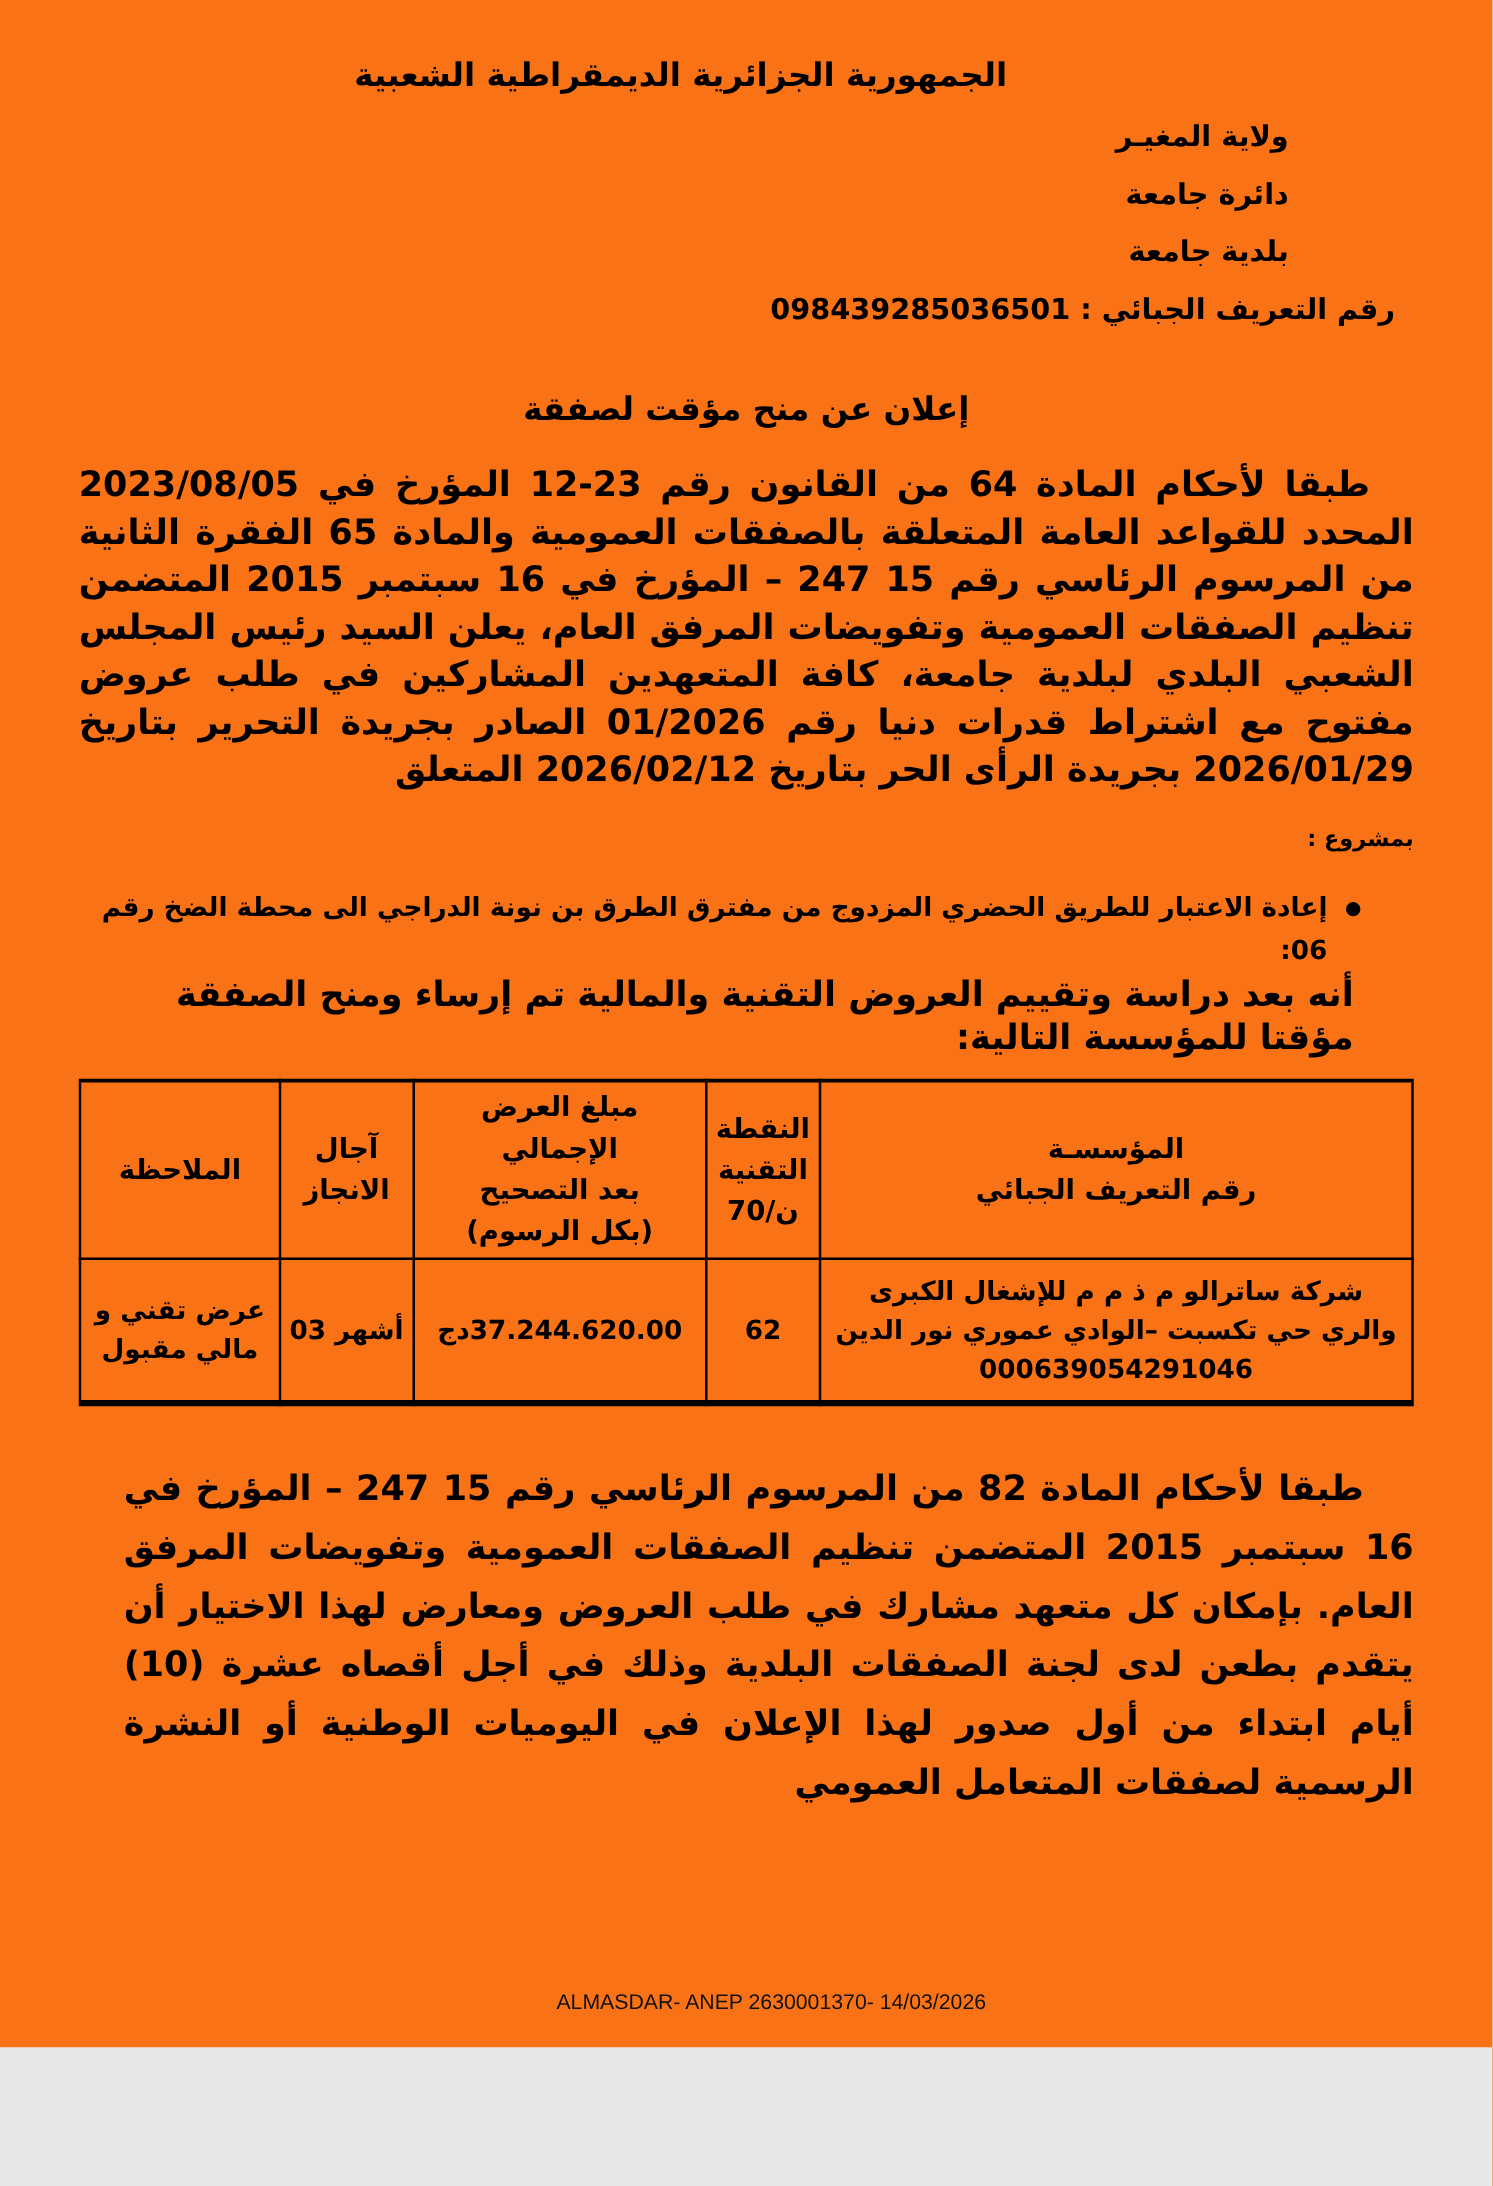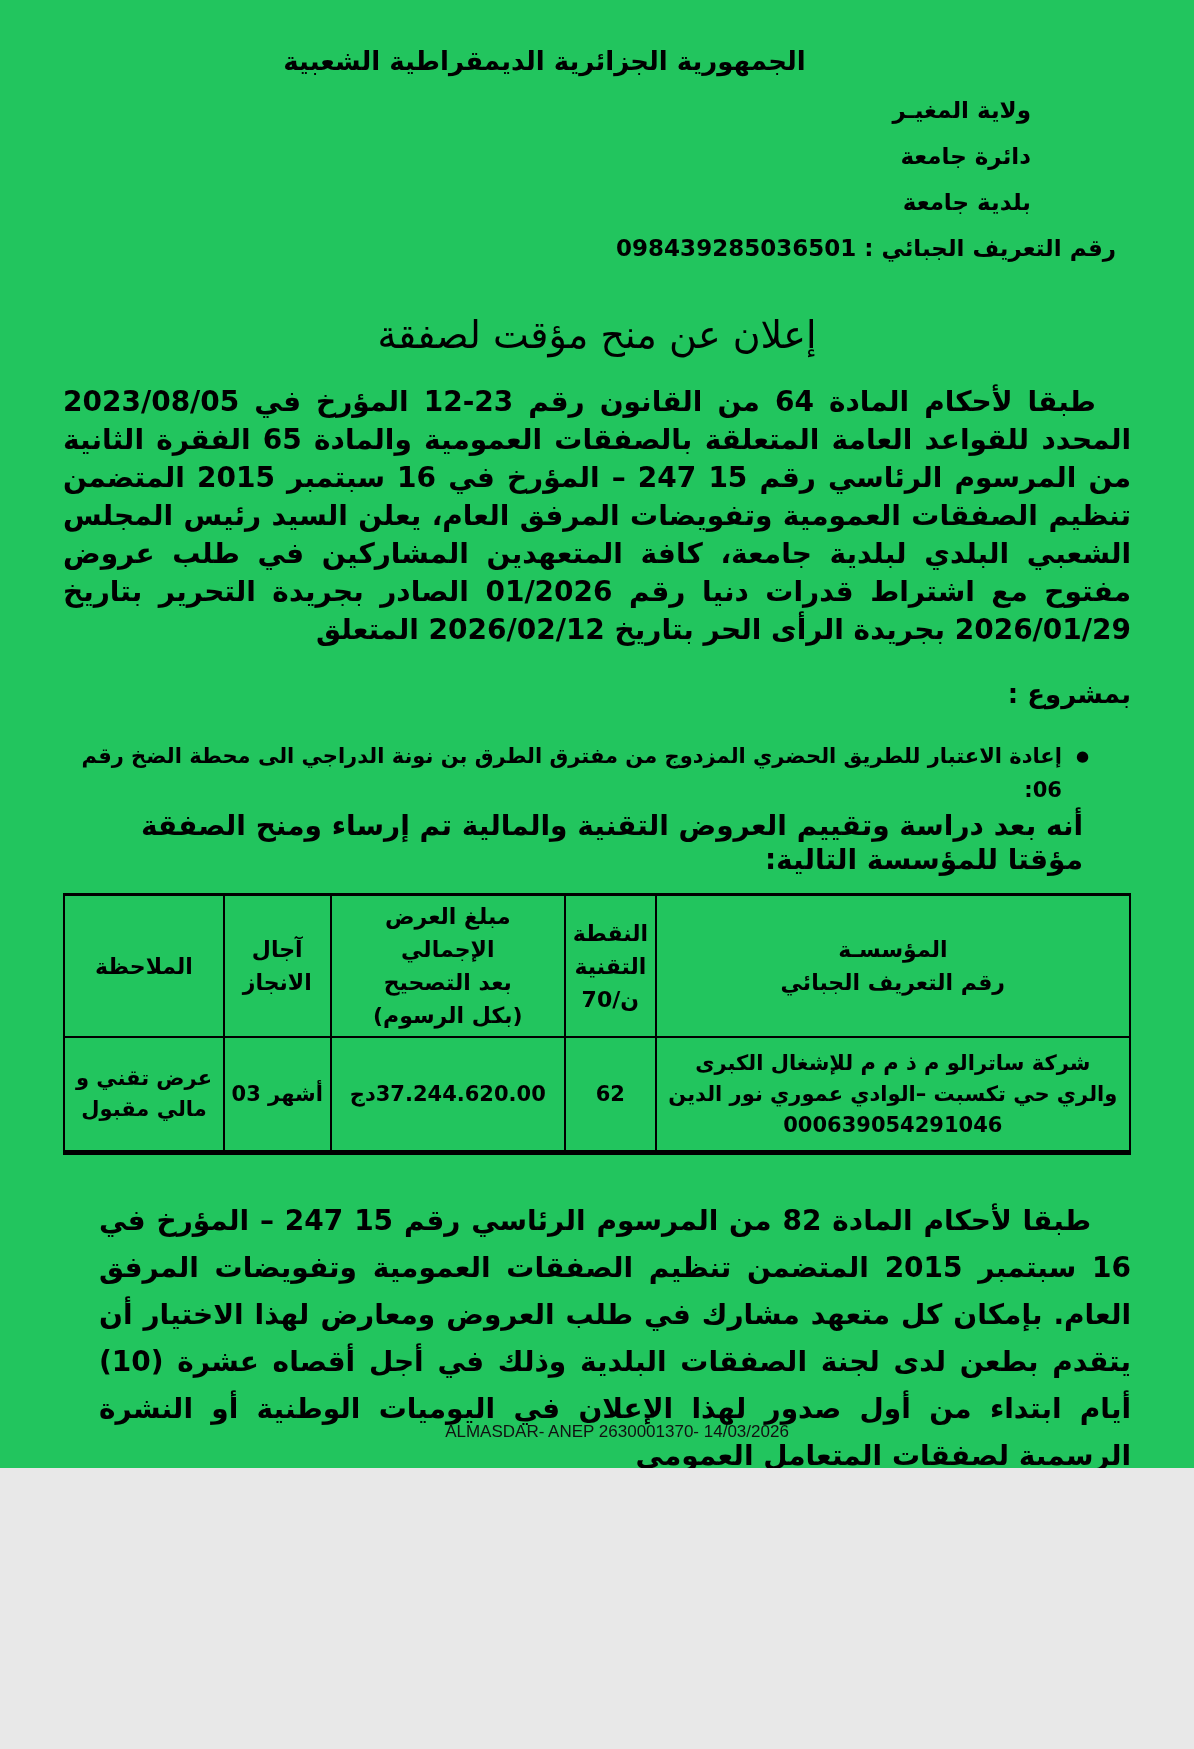--- a/index.html
+++ b/index.html
@@ -1,39 +1,39 @@
 <!DOCTYPE html>
 <html lang="ar"><head>
 <meta charset="utf-8">
 <style>
   html,body { margin:0; padding:0; background:#e8e8e8; }
   .page {
-    width:1194px; height:1468px; margin:0 auto; position:relative;
-    background:#22c55e; color:#000;
+    width:1194px; height:1638px; margin:0 auto; position:relative;
+    background:#f97316; color:#000;
     font-family:"DejaVu Sans", sans-serif; font-weight:bold;
     padding:46px 63px 0; box-sizing:border-box; overflow:hidden;
   }
   .republic {
     direction:rtl; text-align:center; font-size:26px;
     padding-right:105px; margin:0;
   }
   .gov { direction:rtl; font-size:23px; margin-top:20px; }
   .gov-line { text-align:right; line-height:29px; margin-bottom:17px; }
   .gov-line.loc { padding-right:100px; }
   .gov-line.tax { padding-right:15px; }
   .doc-title {
-    direction:rtl; text-align:center; font-size:38px;
-    margin:50px 0 26px; font-weight:normal;
+    direction:rtl; text-align:center; font-size:26px;
+    margin:50px 0 26px; font-weight:bold;
   }
   .body-par {
     direction:rtl; text-align:justify; font-size:28px;
     line-height:38px; margin:0;
   }
   .p1 { text-indent:35px; }
-  .p1-tail { direction:rtl; text-align:right; font-size:26px; line-height:38px; }
+  .p1-tail { direction:rtl; text-align:right; font-size:18px; line-height:38px; }
   .bullet-row {
     direction:rtl; display:flex; align-items:flex-start; gap:14px;
     margin:6px 42px 0 0; font-size:21px; line-height:34px;
   }
   .bullet-glyph { font-size:15px; line-height:34px; }
   .award-line {
     direction:rtl; text-align:right; font-size:28px; line-height:34px;
     margin:2px 48px 0 0;
   }
   table.results {

